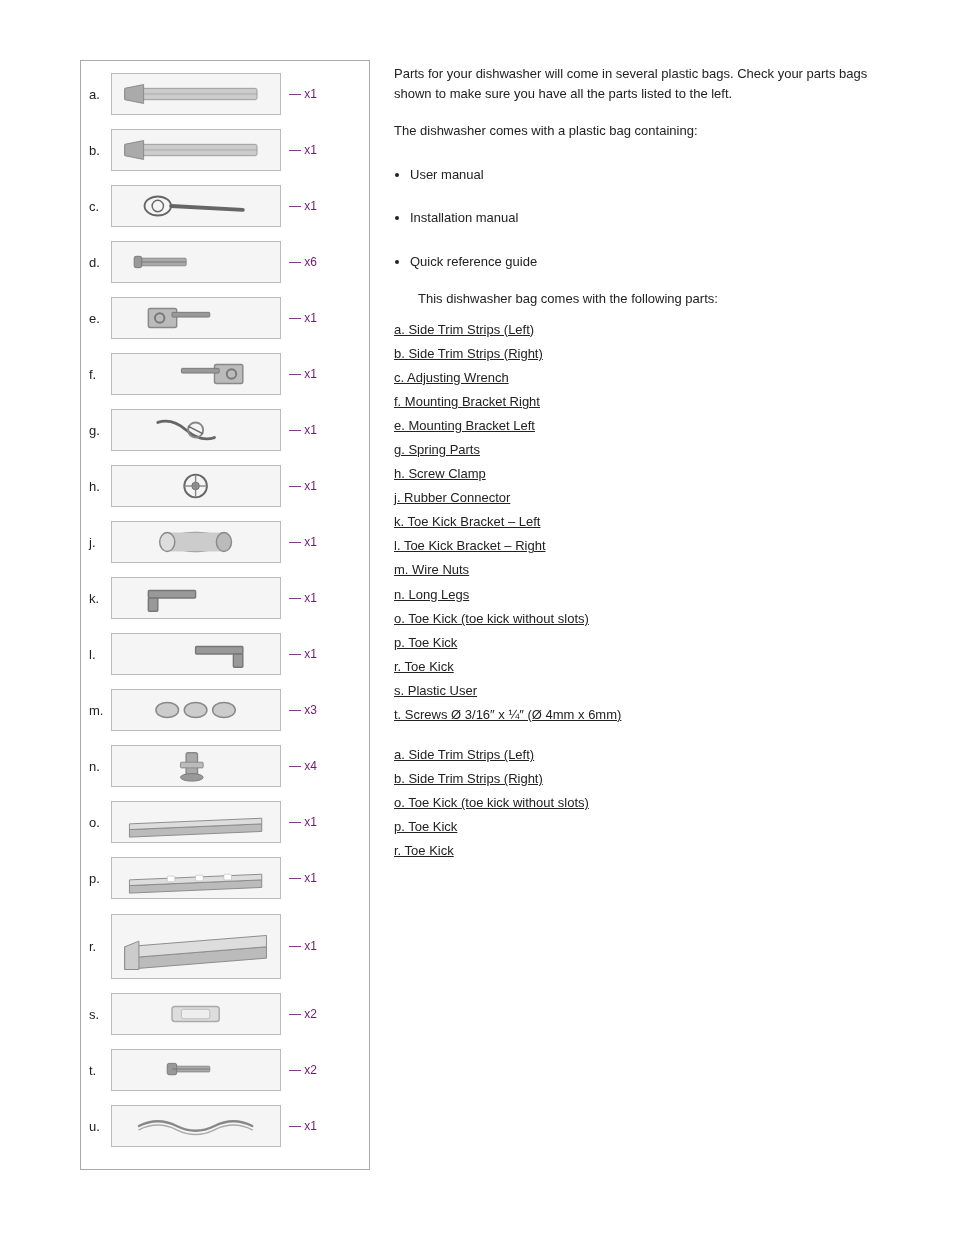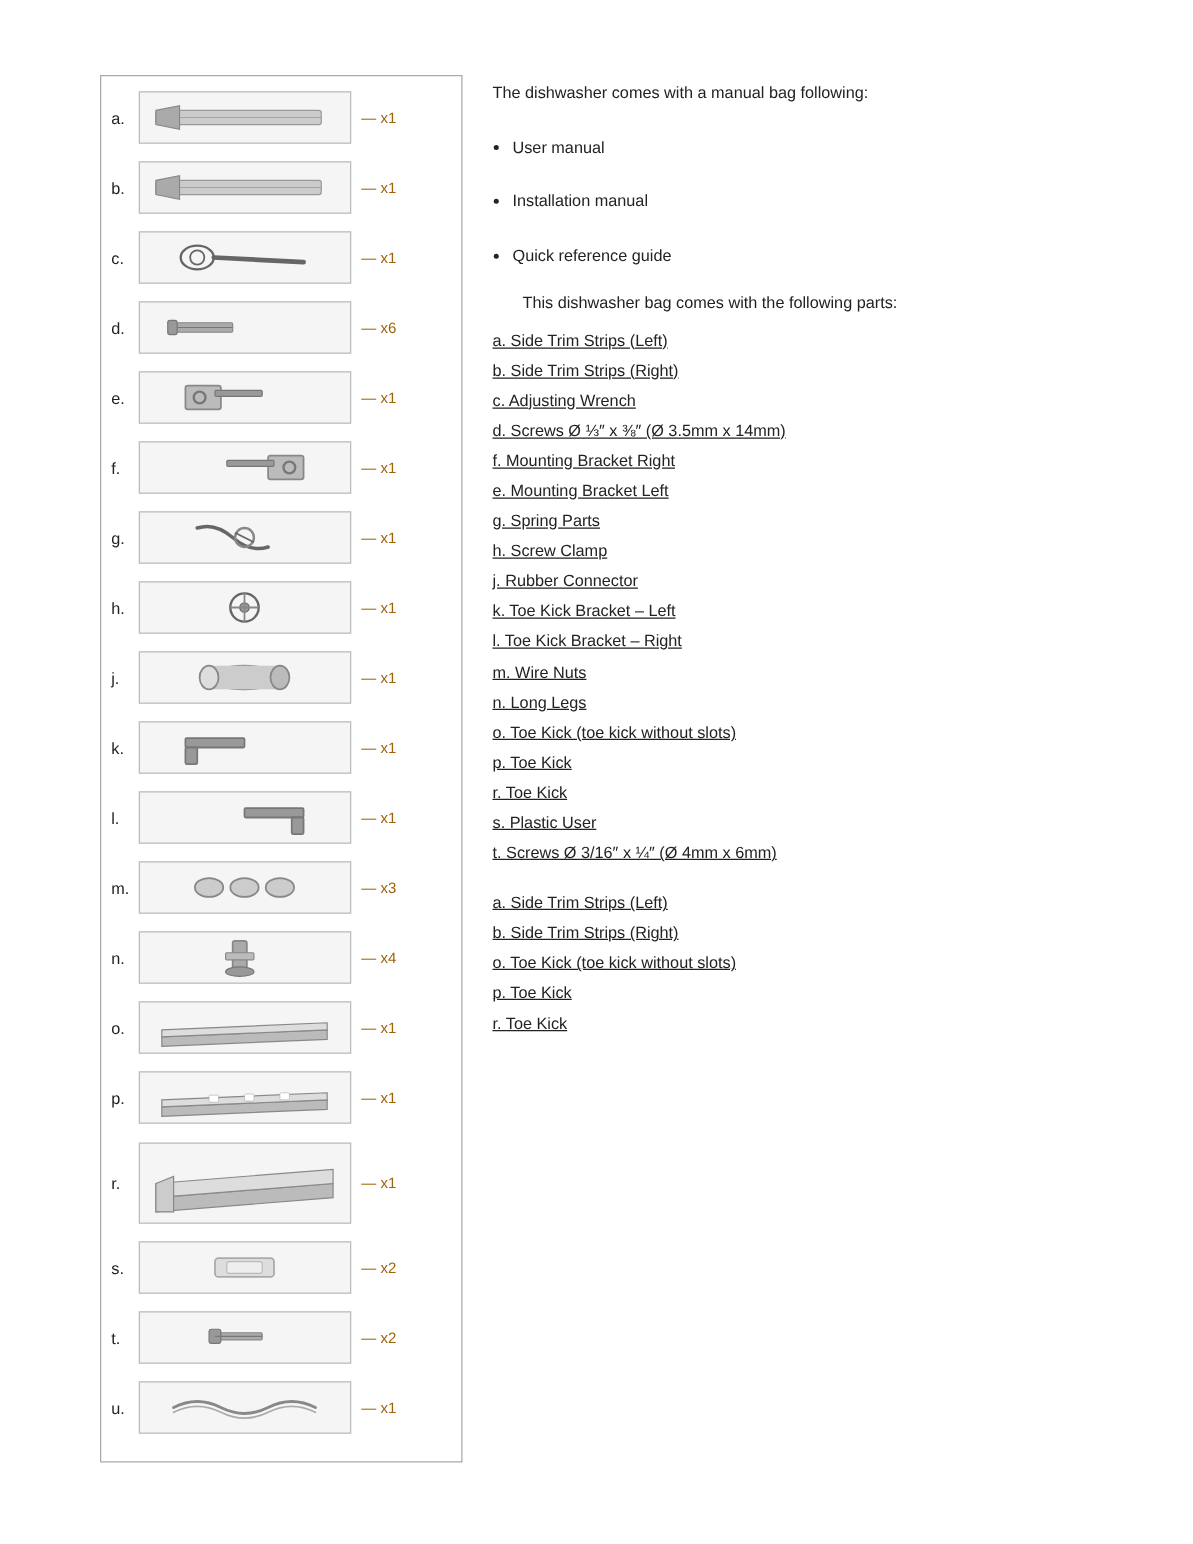--- a/index.html
+++ b/index.html
@@ -47,21 +47,21 @@
       justify-content: center;
       flex-shrink: 0;
       overflow: hidden;
     }
     .part-image svg {
       width: 90%;
       height: 90%;
     }
     .part-qty {
       font-size: 12px;
-      color: #a16207;
+      color: #701a75;
       margin-left: 8px;
       white-space: nowrap;
     }
     .right-content {
       flex: 1;
       padding-top: 4px;
     }
     .description-block {
       margin-bottom: 18px;
       line-height: 1.5;
@@ -332,37 +332,39 @@
           <path d="M 20 22 Q 40 12 60 22 Q 80 32 100 22 Q 120 12 140 22" fill="none" stroke="#aaa" stroke-width="1.5" stroke-linecap="round"></path>
         </svg>
       </div>
       <span class="part-qty">— x1</span>
     </div>
 
   </div>
 
   <div class="right-content">
 
-
     <div class="description-block">
-      <p>The dishwasher comes with a manual bag following:</p>
+      <p>Parts for your dishwasher will come in several plastic bags. Check your parts bags shown to make sure you have all the parts listed to the left.</p>
+    </div>
+
+    <div class="description-block">
+      <p>The dishwasher comes with a plastic bag containing:</p>
       <ul class="bullet-list">
         <li>User manual</li>
         <li>Installation manual</li>
         <li>Quick reference guide</li>
       </ul>
     </div>
 
     <div class="description-block">
       <p style="margin-bottom: 2px; margin-left: 24px;">This dishwasher bag comes with the following parts:</p>
       <div class="parts-description">
         <p>a. Side Trim Strips (Left)</p>
         <p>b. Side Trim Strips (Right)</p>
         <p>c. Adjusting Wrench</p>
-        <p>d. Screws Ø ⅓″ x ⅜″ (Ø 3.5mm x 14mm)</p>
         <p>f.  Mounting Bracket Right</p>
         <p>e. Mounting Bracket Left</p>
         <p>g. Spring Parts</p>
         <p>h. Screw Clamp</p>
         <p>j.  Rubber Connector</p>
         <p>k. Toe Kick Bracket – Left</p>
         <p>l.  Toe Kick Bracket – Right</p>
         <p>m. Wire Nuts</p>
         <p>n. Long Legs</p>
         <p>o. Toe Kick (toe kick without slots)</p>

